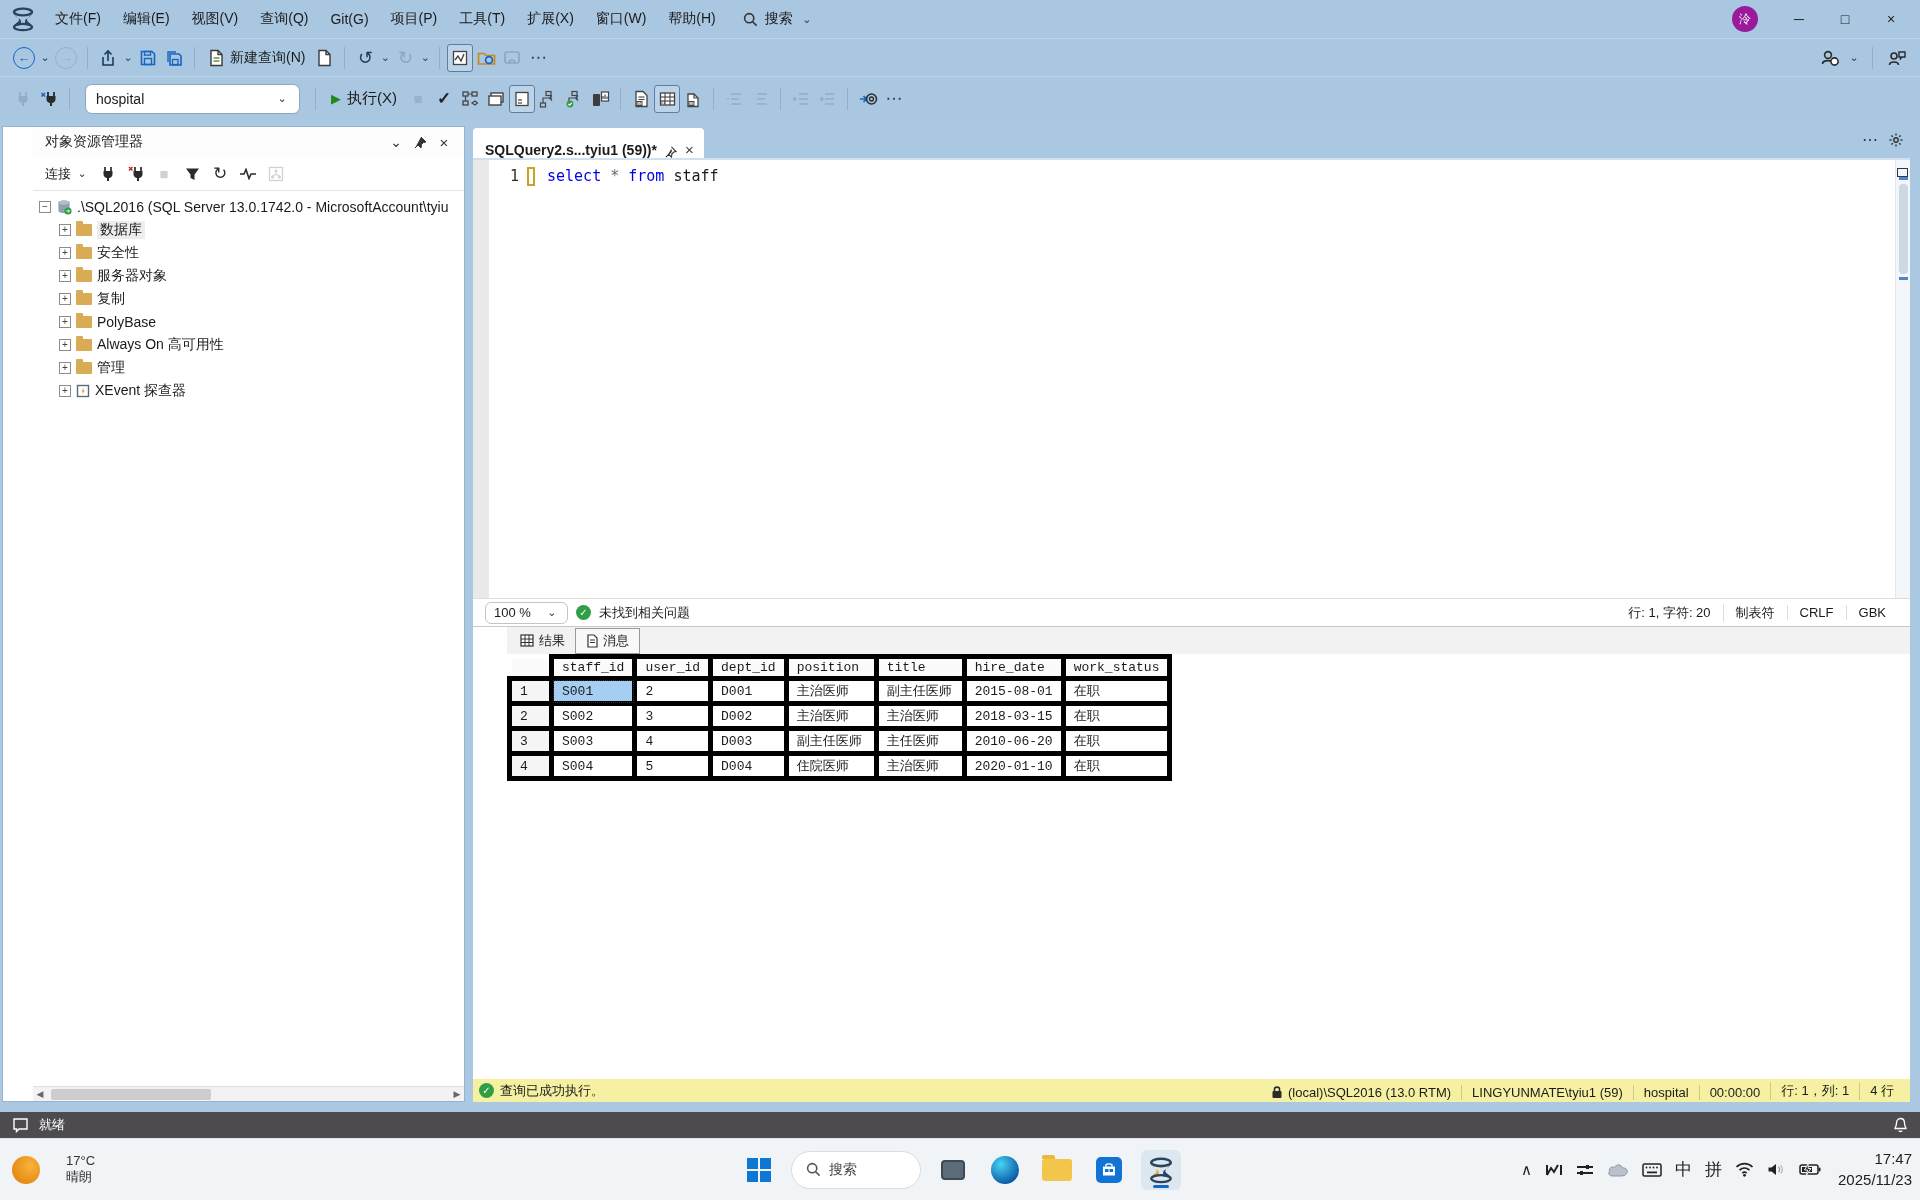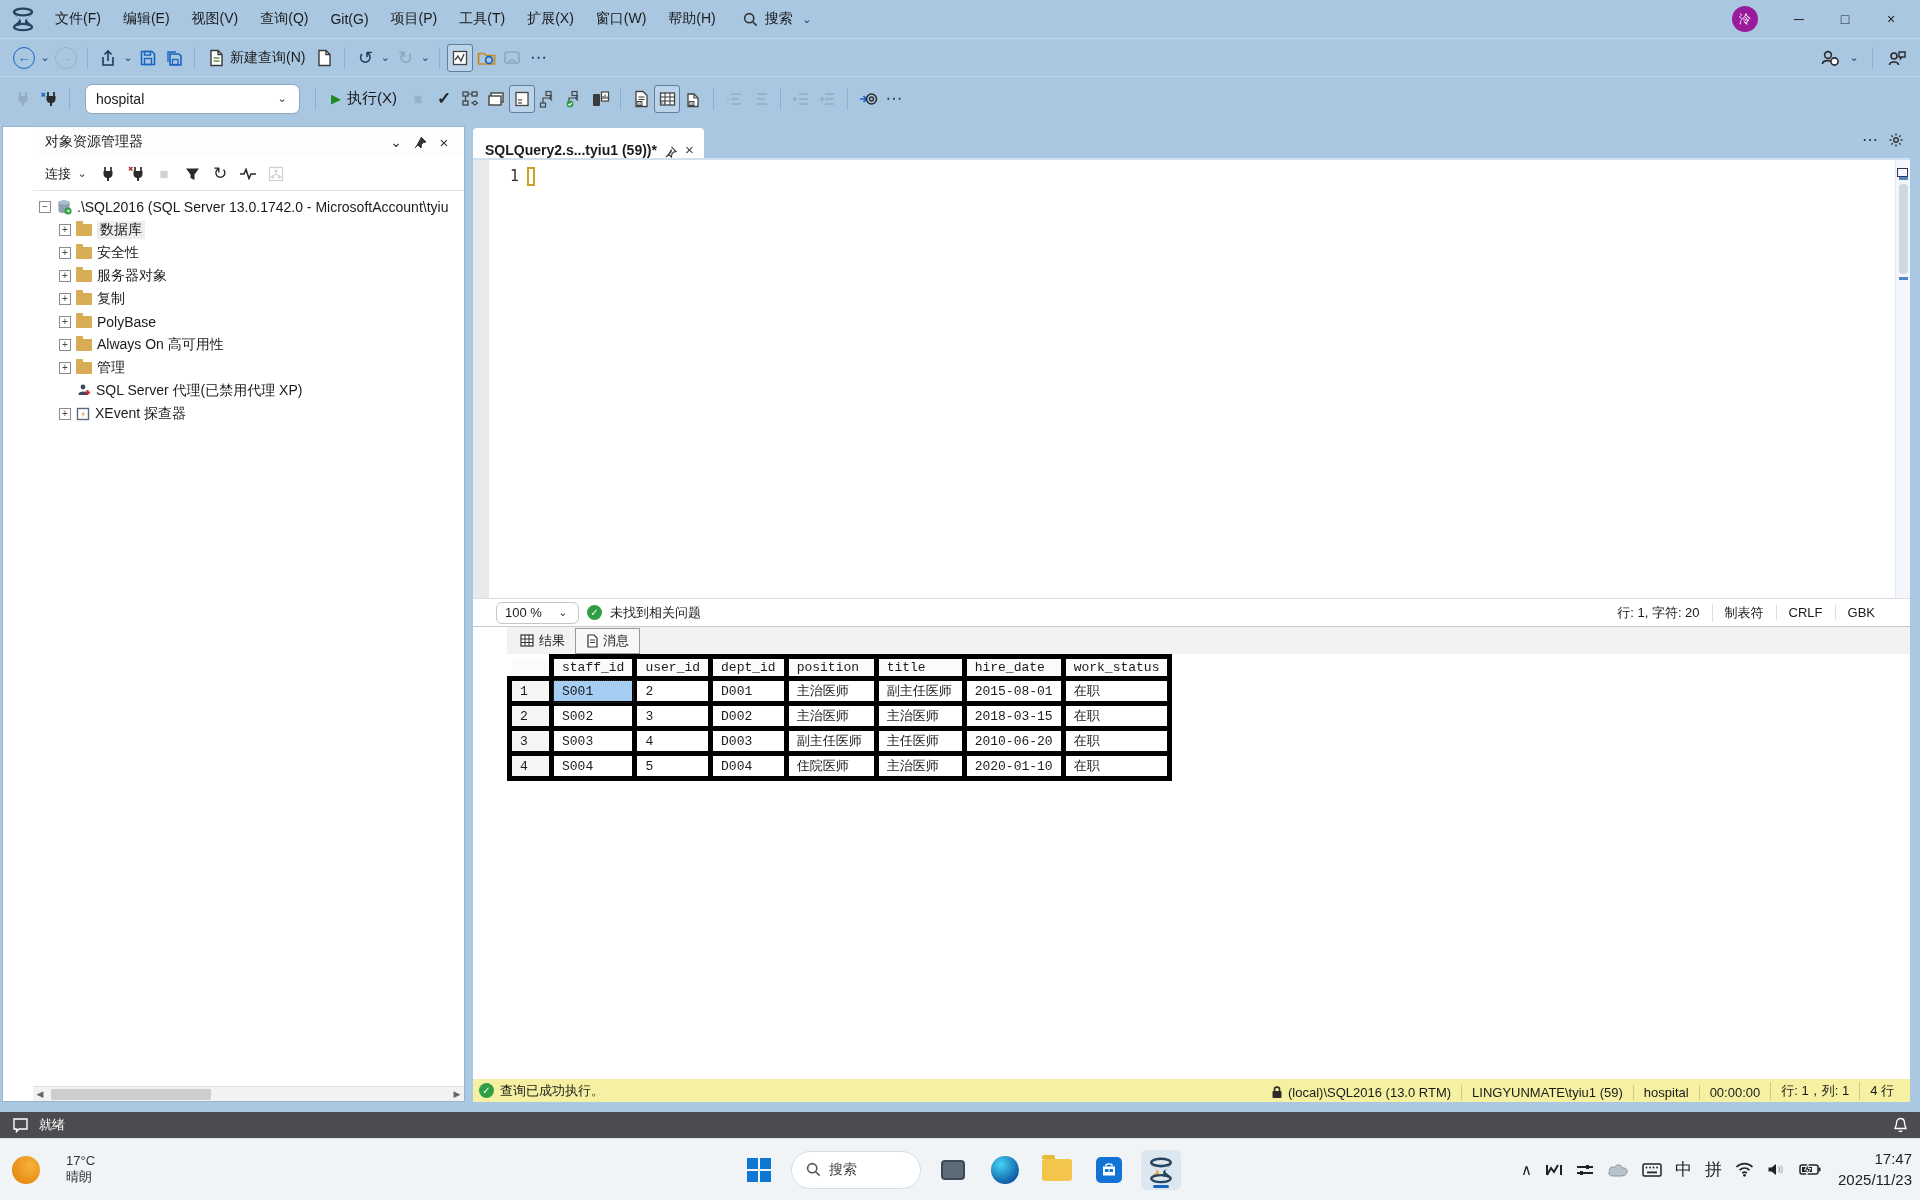--- a/index.html
+++ b/index.html
@@ -67,21 +67,21 @@
   .marginstrip { width:16px; background:#e9e9e9; flex:none; }
   .gutter { width:36px; flex:none; text-align:right; padding:7px 6px 0 0; font-family:"DejaVu Sans Mono",monospace; font-size:15px; color:#2f2f2f; }
   .changebar { width:8px; height:19px; border:2px solid #c9a227; margin:7px 4px 0 2px; flex:none; }
   .codeline { padding:7px 0 0 8px; font-family:"DejaVu Sans Mono",monospace; font-size:15px; white-space:pre; }
   .kw { color:#0000e8; } .op { color:#6a6a6a; }
   .vscroll { position:absolute; top:0; right:0; bottom:0; width:15px; background:#f3f6fa; border-left:1px solid #e2e8ee; }
   .vthumb { width:9px; margin:4px auto 0; height:90px; background:#cdd8e2; border-radius:4px; }
   .vmark { width:9px; height:3px; background:#4f86c6; margin:3px auto 0; }
   .splitbtn { position:absolute; top:8px; right:2px; width:11px; height:9px; border:1px solid #335; }
   
-  .zoombar { height:28px; flex:none; background:#fff; border-top:1px solid #ddd; display:flex; align-items:center; padding:0 23px; font-size:13px; gap:8px; }
+  .zoombar { height:28px; flex:none; background:#fff; border-top:1px solid #ddd; display:flex; align-items:center; padding:0 12px; font-size:13px; gap:8px; }
   .zoomsel { border:1px solid #c5c5c5; border-radius:6px; height:22px; display:flex; align-items:center; padding:0 8px; gap:14px; }
   .okcircle { width:15px; height:15px; border-radius:50%; background:#2f9e44; color:#fff; font-size:10px;
               display:flex; align-items:center; justify-content:center; flex:none; }
   .zoom-right { margin-left:auto; display:flex; align-items:center; gap:0; }
   .zseg { padding:0 12px; border-left:1px solid #ddd; white-space:nowrap; }
   .zseg:first-child { border-left:none; }
   
   .results { flex:1; display:flex; flex-direction:column; background:#fff; min-height:0; border-top:1px solid #c8c8c8;padding-left:34px; }
   .rtabs { height:27px; flex:none; background:#f2f2f2; display:flex; align-items:center; padding-left:3px; font-size:13px; }
   .rtab { display:flex; align-items:center; gap:5px; padding:3px 10px; }
@@ -491,29 +491,20 @@
         <span class="expbox">+</span>
         <span class="folder"></span>
         <span>Always On 高可用性</span>
       </div>
       <div class="trow indent1">
         <span class="expbox">+</span>
         <span class="folder"></span>
         <span>管理</span>
       </div>
       <div class="trow indent1">
-        <span class="expspace"></span>
-        <svg width="15" height="15" viewBox="0 0 15 15" style="flex:none;">
-            <circle cx="7" cy="4" r="2.4" fill="#3c4b5c"></circle>
-            <path d="M2.5 11 C2.5 7.5,11.5 7.5,11.5 11 L11.5 12 H2.5 Z" fill="#3c4b5c"></path>
-            <path d="M9 9.5 L14 9.5 M11.5 7 L11.5 12" stroke="#c02b2b" stroke-width="1.8"></path>
-          </svg>
-        <span>SQL Server 代理(已禁用代理 XP)</span>
-      </div>
-      <div class="trow indent1">
         <span class="expbox">+</span>
         <svg width="14" height="14" viewBox="0 0 14 14" style="flex:none;">
             <rect x="1.5" y="1.5" width="11" height="11" fill="#fff" stroke="#5a6b7c" stroke-width="1.4"></rect>
             <path d="M8 3.5 L5.5 7.5 H7 L6 10.5 L8.8 6.5 H7.2 Z" fill="#d79b2a"></path>
           </svg>
         <span>XEvent 探查器</span>
       </div>
     </div>
     <div class="oe-scroll">
       <span class="oe-arrow">◀</span>
@@ -538,20 +529,21 @@
         <svg width="16" height="16" viewBox="0 0 16 16">
             <circle cx="8" cy="8" r="2.2" fill="none" stroke="#333" stroke-width="1.4"></circle>
             <path d="M8 1.5 V3.5 M8 12.5 V14.5 M1.5 8 H3.5 M12.5 8 H14.5 M3.4 3.4 L4.8 4.8 M11.2 11.2 L12.6 12.6 M12.6 3.4 L11.2 4.8 M4.8 11.2 L3.4 12.6" stroke="#333" stroke-width="1.4"></path>
           </svg>
       </span>
     </div>
     <div class="editor-body">
       <div class="marginstrip"></div>
       <div class="gutter"><span>1</span></div>
       <div class="changebar"></div>
+      <div class="codeline"><span class="kw">select</span><span> </span><span class="op">*</span><span> </span><span class="kw">from</span><span> </span><span>staff</span></div>
       <div class="vscroll">
         <div class="splitbtn"></div>
         <div style="height:14px;"></div>
         <div class="vmark"></div>
         <div class="vthumb"></div>
         <div class="vmark"></div>
       </div>
     </div>
     <div class="zoombar">
       <span class="zoomsel">

